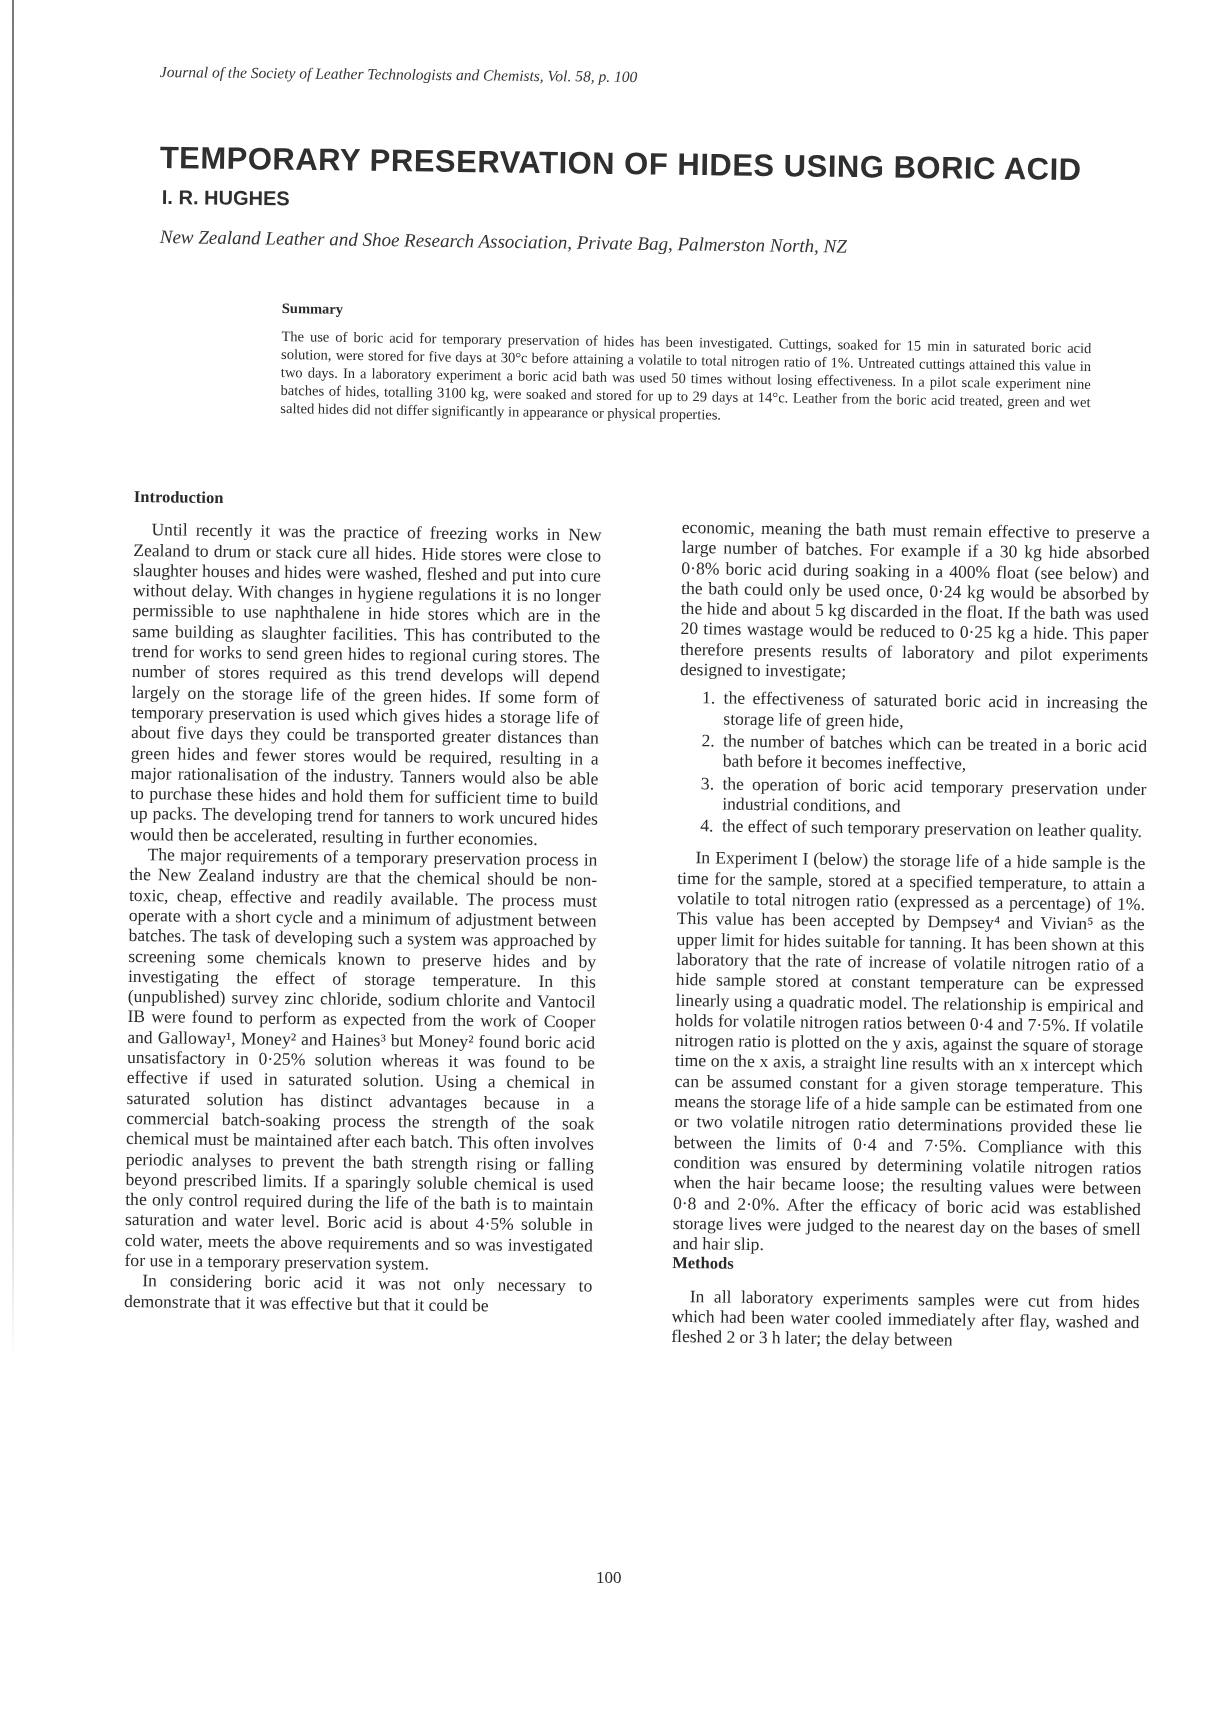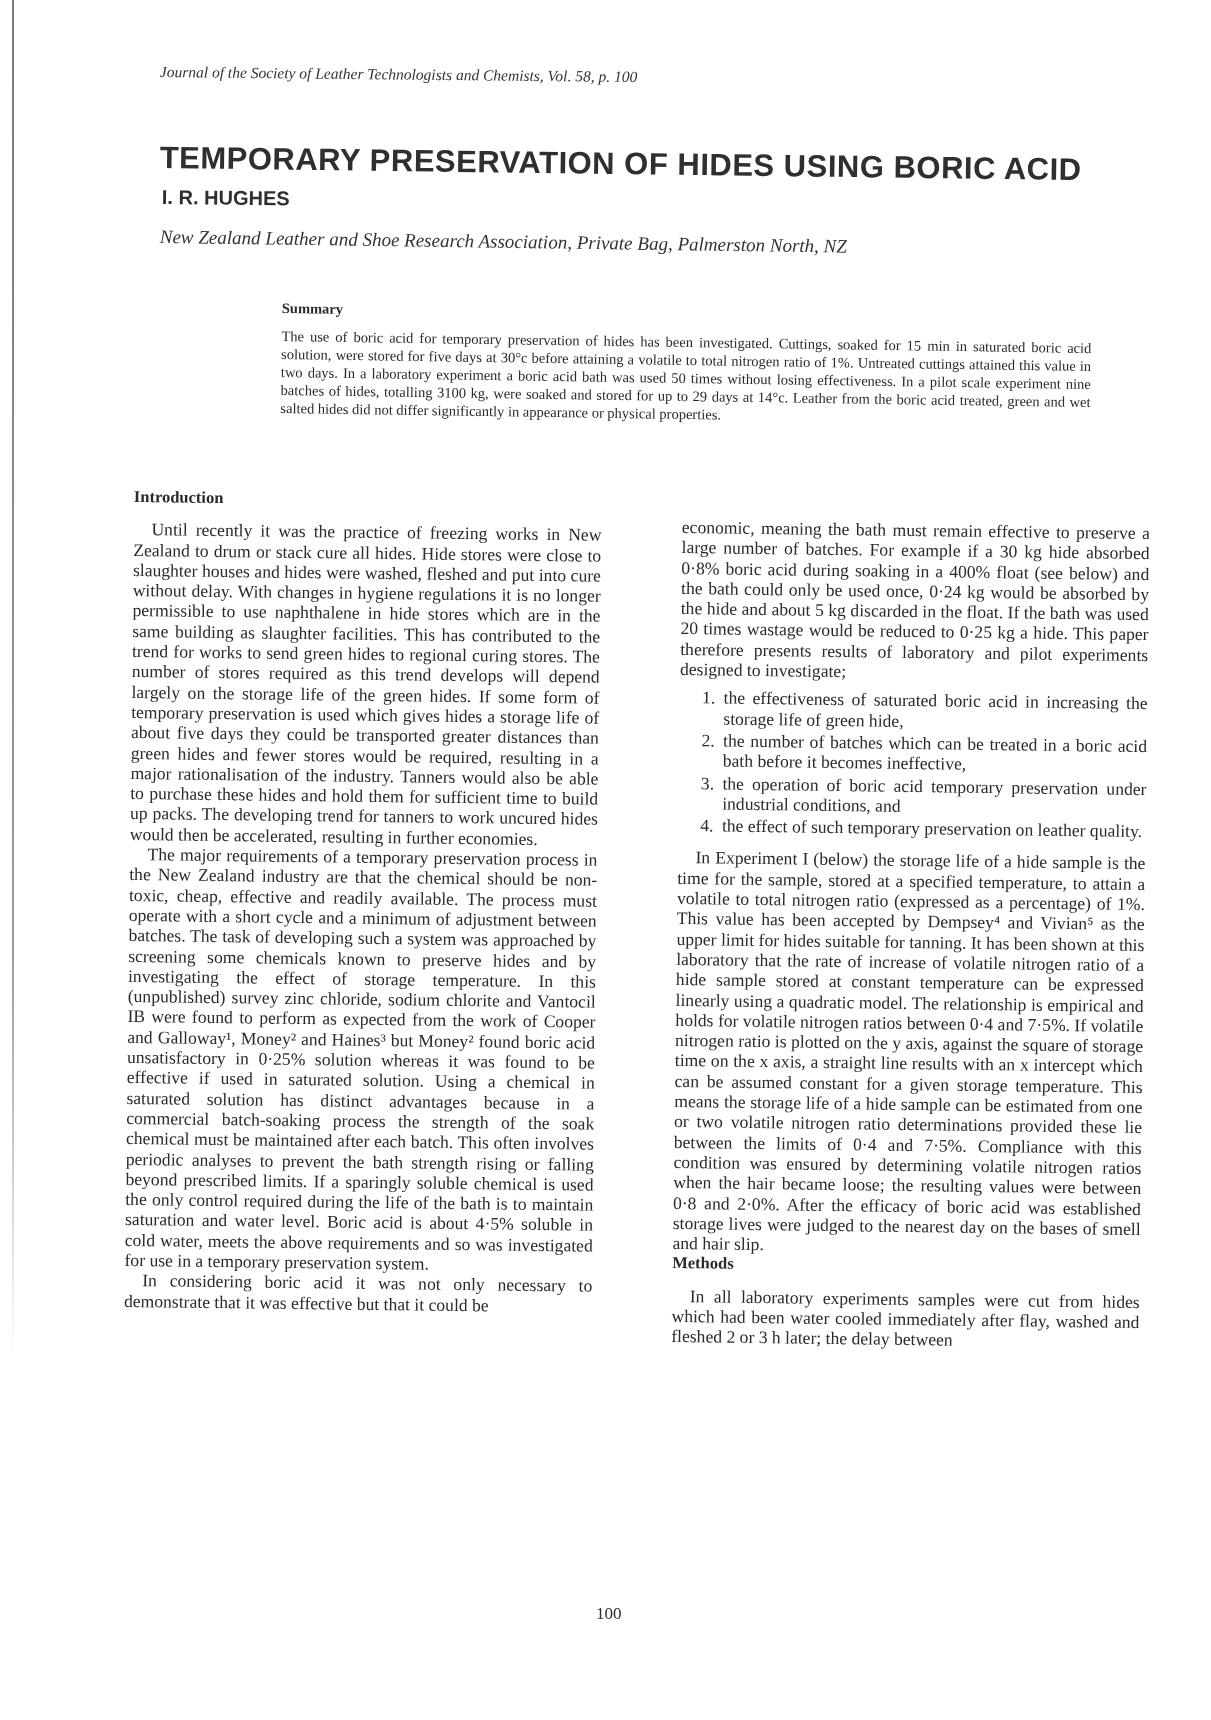--- a/index.html
+++ b/index.html
@@ -54,21 +54,21 @@
     margin: 0 0 12px 0; font-size: 16.5px; font-weight: bold;
   }
   .col p { margin: 0; text-indent: 18px; }
   .col p.noindent { text-indent: 0; }
   ol.aims {
     margin: 8px 0 12px 0; padding-left: 40px;
   }
   ol.aims li { margin: 0 0 2px 0; padding-left: 4px; }
   .methods-h { margin-top: 24px; }
   .page-num {
-    position: absolute; left: 596px; top: 1568px; font-size: 17px; margin-top: 36px;
+    position: absolute; left: 596px; top: 1568px; font-size: 17px;
   }
 </style>
 </head>
 <body>
 
 <div class="scan-edge"></div>
 
 <div class="journal">Journal of the Society of Leather Technologists and Chemists, Vol. 58, p. 100</div>
 
 <div class="title">TEMPORARY PRESERVATION OF HIDES USING BORIC ACID</div>

